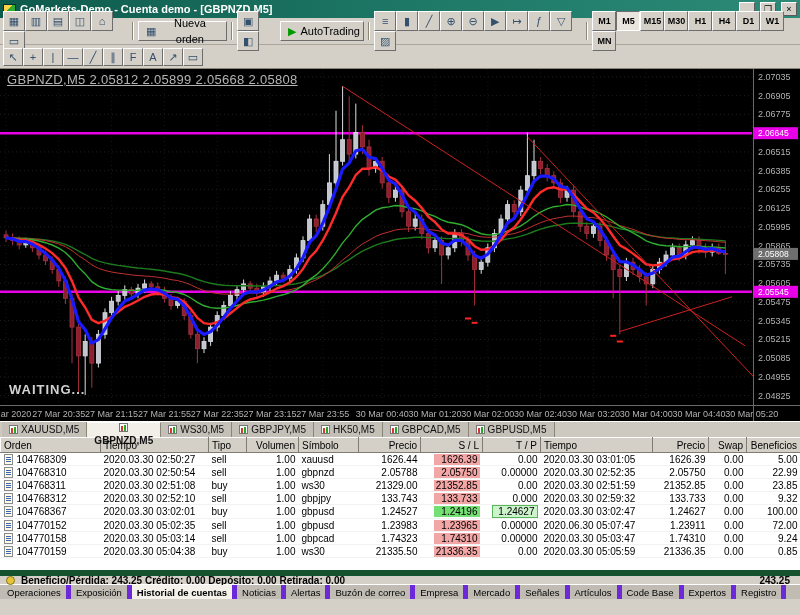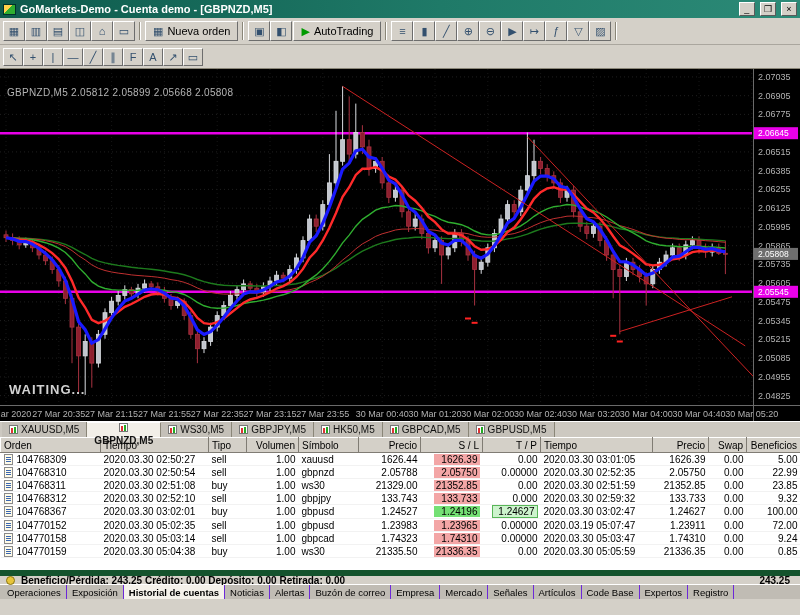--- a/index.html
+++ b/index.html
@@ -31,21 +31,21 @@
     border-color:#fff #6d6d6d #6d6d6d #fff;font-size:11px;padding:0 2px;line-height:16px;text-align:center;}
   .t2 .tbtn{height:18px;min-width:20px;}
   .tbtn.pressed{border-color:#6d6d6d #fff #fff #6d6d6d;background:#e8e5df;}
   .tbtn.tf{min-width:24px;font-size:9px;font-weight:bold;}
   .ticon{font-size:11px;color:#33506e;}
   .labelbtn{display:inline-flex;align-items:center;gap:4px;font-size:11px;padding:0 7px;}
   .sep{width:2px;height:18px;border-left:1px solid #8a8678;border-right:1px solid #fff;margin:0 3px;flex:none;}
 
   
   .chart-wrap{position:relative;height:352px;background:#000;}
-  .chart-header{position:absolute;top:18px;left:7px;color:#b4b4b4;font-size:10px;letter-spacing:.3px;}
+  .chart-header{position:absolute;top:3px;left:7px;color:#b4b4b4;font-size:13px;letter-spacing:.3px;text-decoration:underline;}
   .waiting{position:absolute;left:9px;top:313px;color:#d2d2d2;font-size:13px;font-weight:bold;letter-spacing:1px;}
   .axis-hotspot{position:absolute;background:transparent;}
   .axt{font-size:9px;fill:#b2b2b2;font-family:"Liberation Sans",sans-serif;}
   .axb{font-size:8.5px;fill:#fff;font-family:"Liberation Sans",sans-serif;}
 
   
   .chart-tabs{height:16px;background:#cdc9c1;display:flex;align-items:stretch;font-size:10px;
     border-top:1px solid #fff;padding-left:2px;}
   .ctab{display:flex;align-items:center;gap:3px;padding:0 7px;border-right:1px solid #8a8678;
     background:#c4c0b8;color:#111;cursor:default;}
@@ -75,21 +75,21 @@
   .doc::before{content:"";position:absolute;left:1px;top:2px;width:5px;height:1px;background:#3a66b0;
     box-shadow:0 2px 0 #3a66b0,0 4px 0 #3a66b0;}
   .hfooter{height:14px;background:#d4d0c8;display:flex;align-items:center;gap:6px;
     font-weight:bold;font-size:10px;border-top:6px solid #14532d;padding:0 6px;}
   .hfooter .total{margin-left:auto;padding-right:4px;}
   .coin-ic{width:9px;height:9px;border-radius:50%;background:#e7c53a;border:1px solid #8a7514;flex:none;}
 
   
   .bottom-tabs{height:15px;display:flex;align-items:stretch;background:#c0bcb4;font-size:9.5px;
     border-top:1px solid #fff;padding-left:2px;}
-  .btab{display:flex;align-items:center;padding:0 5px;border-right:1px solid #6d28d9;cursor:default;}
+  .btab{display:flex;align-items:center;padding:0 5px;border-right:5px solid #6d28d9;cursor:default;}
   .btab.active{background:#f4f1ea;font-weight:bold;}
 </style>
 </head>
 <body>
 
 <div class="app">
 
   <div class="titlebar">
     <span class="app-icon"></span>
     <span class="title-text">GoMarkets-Demo - Cuenta demo - [GBPNZD,M5]</span>
@@ -110,20 +110,21 @@
     </button>
     <span class="sep"></span>
     <span id="tb1-b"><button class="tbtn"><span class="ticon">▣</span></button><button class="tbtn"><span class="ticon">◧</span></button></span>
     <button class="tbtn labelbtn">
       <span class="ticon" id="autotrading-icon" style="color: rgb(0, 154, 0);">▶</span>
       <span>AutoTrading</span>
     </button>
     <span class="sep"></span>
     <span id="tb1-c"><button class="tbtn"><span class="ticon">≡</span></button><button class="tbtn"><span class="ticon">▮</span></button><button class="tbtn"><span class="ticon">╱</span></button><button class="tbtn"><span class="ticon">⊕</span></button><button class="tbtn"><span class="ticon">⊖</span></button><button class="tbtn"><span class="ticon">▶</span></button><button class="tbtn"><span class="ticon">↦</span></button><button class="tbtn"><span class="ticon">ƒ</span></button><button class="tbtn"><span class="ticon">▽</span></button><button class="tbtn"><span class="ticon">▨</span></button></span>
     <span class="sep"></span>
+    <span id="tb1-tf"><button class="tbtn tf">M1</button><button class="tbtn tf pressed">M5</button><button class="tbtn tf">M15</button><button class="tbtn tf">M30</button><button class="tbtn tf">H1</button><button class="tbtn tf">H4</button><button class="tbtn tf">D1</button><button class="tbtn tf">W1</button><button class="tbtn tf">MN</button></span>
   </div>
 
   <div class="toolbar t2">
     <span id="tb2"><button class="tbtn"><span class="ticon">↖</span></button><button class="tbtn"><span class="ticon">+</span></button><button class="tbtn"><span class="ticon">|</span></button><button class="tbtn"><span class="ticon">—</span></button><button class="tbtn"><span class="ticon">╱</span></button><button class="tbtn"><span class="ticon">∥</span></button><button class="tbtn"><span class="ticon">F</span></button><button class="tbtn"><span class="ticon">A</span></button><button class="tbtn"><span class="ticon">↗</span></button><button class="tbtn"><span class="ticon">▭</span></button></span>
   </div>
 
   <div class="chart-wrap">
     <svg id="chart-svg" width="800" height="352">
         <rect x="0" y="0" width="800" height="352" fill="#000"></rect>
         <defs>
@@ -570,21 +571,21 @@
           </tr>
           <tr>
             <td class="c0"><span class="doc"></span><span>104770152</span></td>
             <td class="c1">2020.03.30 05:02:35</td>
             <td class="c2">sell</td>
             <td class="c3">1.00</td>
             <td class="c4">gbpusd</td>
             <td class="c5">1.23983</td>
             <td class="c6"><span class="hl red">1.23965</span></td>
             <td class="c7">0.00000</td>
-            <td class="c8">2020.03.19 05:07:47</td>
+            <td class="c8">2020.06.30 05:07:47</td>
             <td class="c9">1.23911</td>
             <td class="c10">0.00</td>
             <td class="c11">72.00</td>
           </tr>
           <tr>
             <td class="c0"><span class="doc"></span><span>104770158</span></td>
             <td class="c1">2020.03.30 05:03:14</td>
             <td class="c2">sell</td>
             <td class="c3">1.00</td>
             <td class="c4">gbpcad</td>

